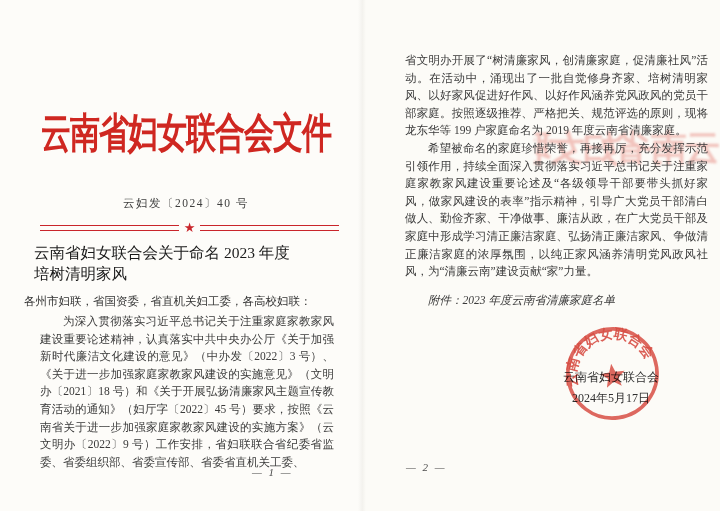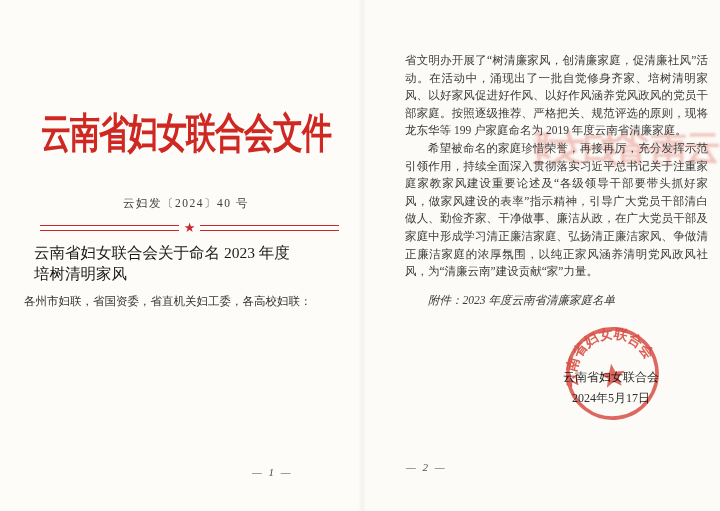--- a/index.html
+++ b/index.html
@@ -95,20 +95,21 @@
     <span class="dline"></span>
   </div>
 
   <h2 class="doc-title">
     <span>云南省妇女联合会关于命名 2023 年度</span><br>
     <span>培树清明家风</span>
   </h2>
 
   <p class="addressee">各州市妇联，省国资委，省直机关妇工委，各高校妇联：</p>
 
+  <p class="body-text p1-body indent">为深入贯彻落实习近平总书记关于注重家庭家教家风建设重要论述精神，认真落实中共中央办公厅《关于加强新时代廉洁文化建设的意见》（中办发〔2022〕3 号）、《关于进一步加强家庭家教家风建设的实施意见》（文明办〔2021〕18 号）和《关于开展弘扬清廉家风主题宣传教育活动的通知》（妇厅字〔2022〕45 号）要求，按照《云南省关于进一步加强家庭家教家风建设的实施方案》（云文明办〔2022〕9 号）工作安排，省妇联联合省纪委省监委、省委组织部、省委宣传部、省委省直机关工委、</p>
 
   <div class="pageno pageno-1">— 1 —</div>
 
   <div class="p2-body">
     <p class="body-text">省文明办开展了“树清廉家风，创清廉家庭，促清廉社风”活动。在活动中，涌现出了一批自觉修身齐家、培树清明家风、以好家风促进好作风、以好作风涵养党风政风的党员干部家庭。按照逐级推荐、严格把关、规范评选的原则，现将龙东华等 199 户家庭命名为 2019 年度云南省清廉家庭。</p>
     <p class="body-text indent">希望被命名的家庭珍惜荣誉，再接再厉，充分发挥示范引领作用，持续全面深入贯彻落实习近平总书记关于注重家庭家教家风建设重要论述及“各级领导干部要带头抓好家风，做家风建设的表率”指示精神，引导广大党员干部清白做人、勤俭齐家、干净做事、廉洁从政，在广大党员干部及家庭中形成学习清正廉洁家庭、弘扬清正廉洁家风、争做清正廉洁家庭的浓厚氛围，以纯正家风涵养清明党风政风社风，为“清廉云南”建设贡献“家”力量。</p>
     <p class="body-text indent attachment">附件：2023 年度云南省清廉家庭名单</p>
   </div>
 
   <div class="sign-block">

